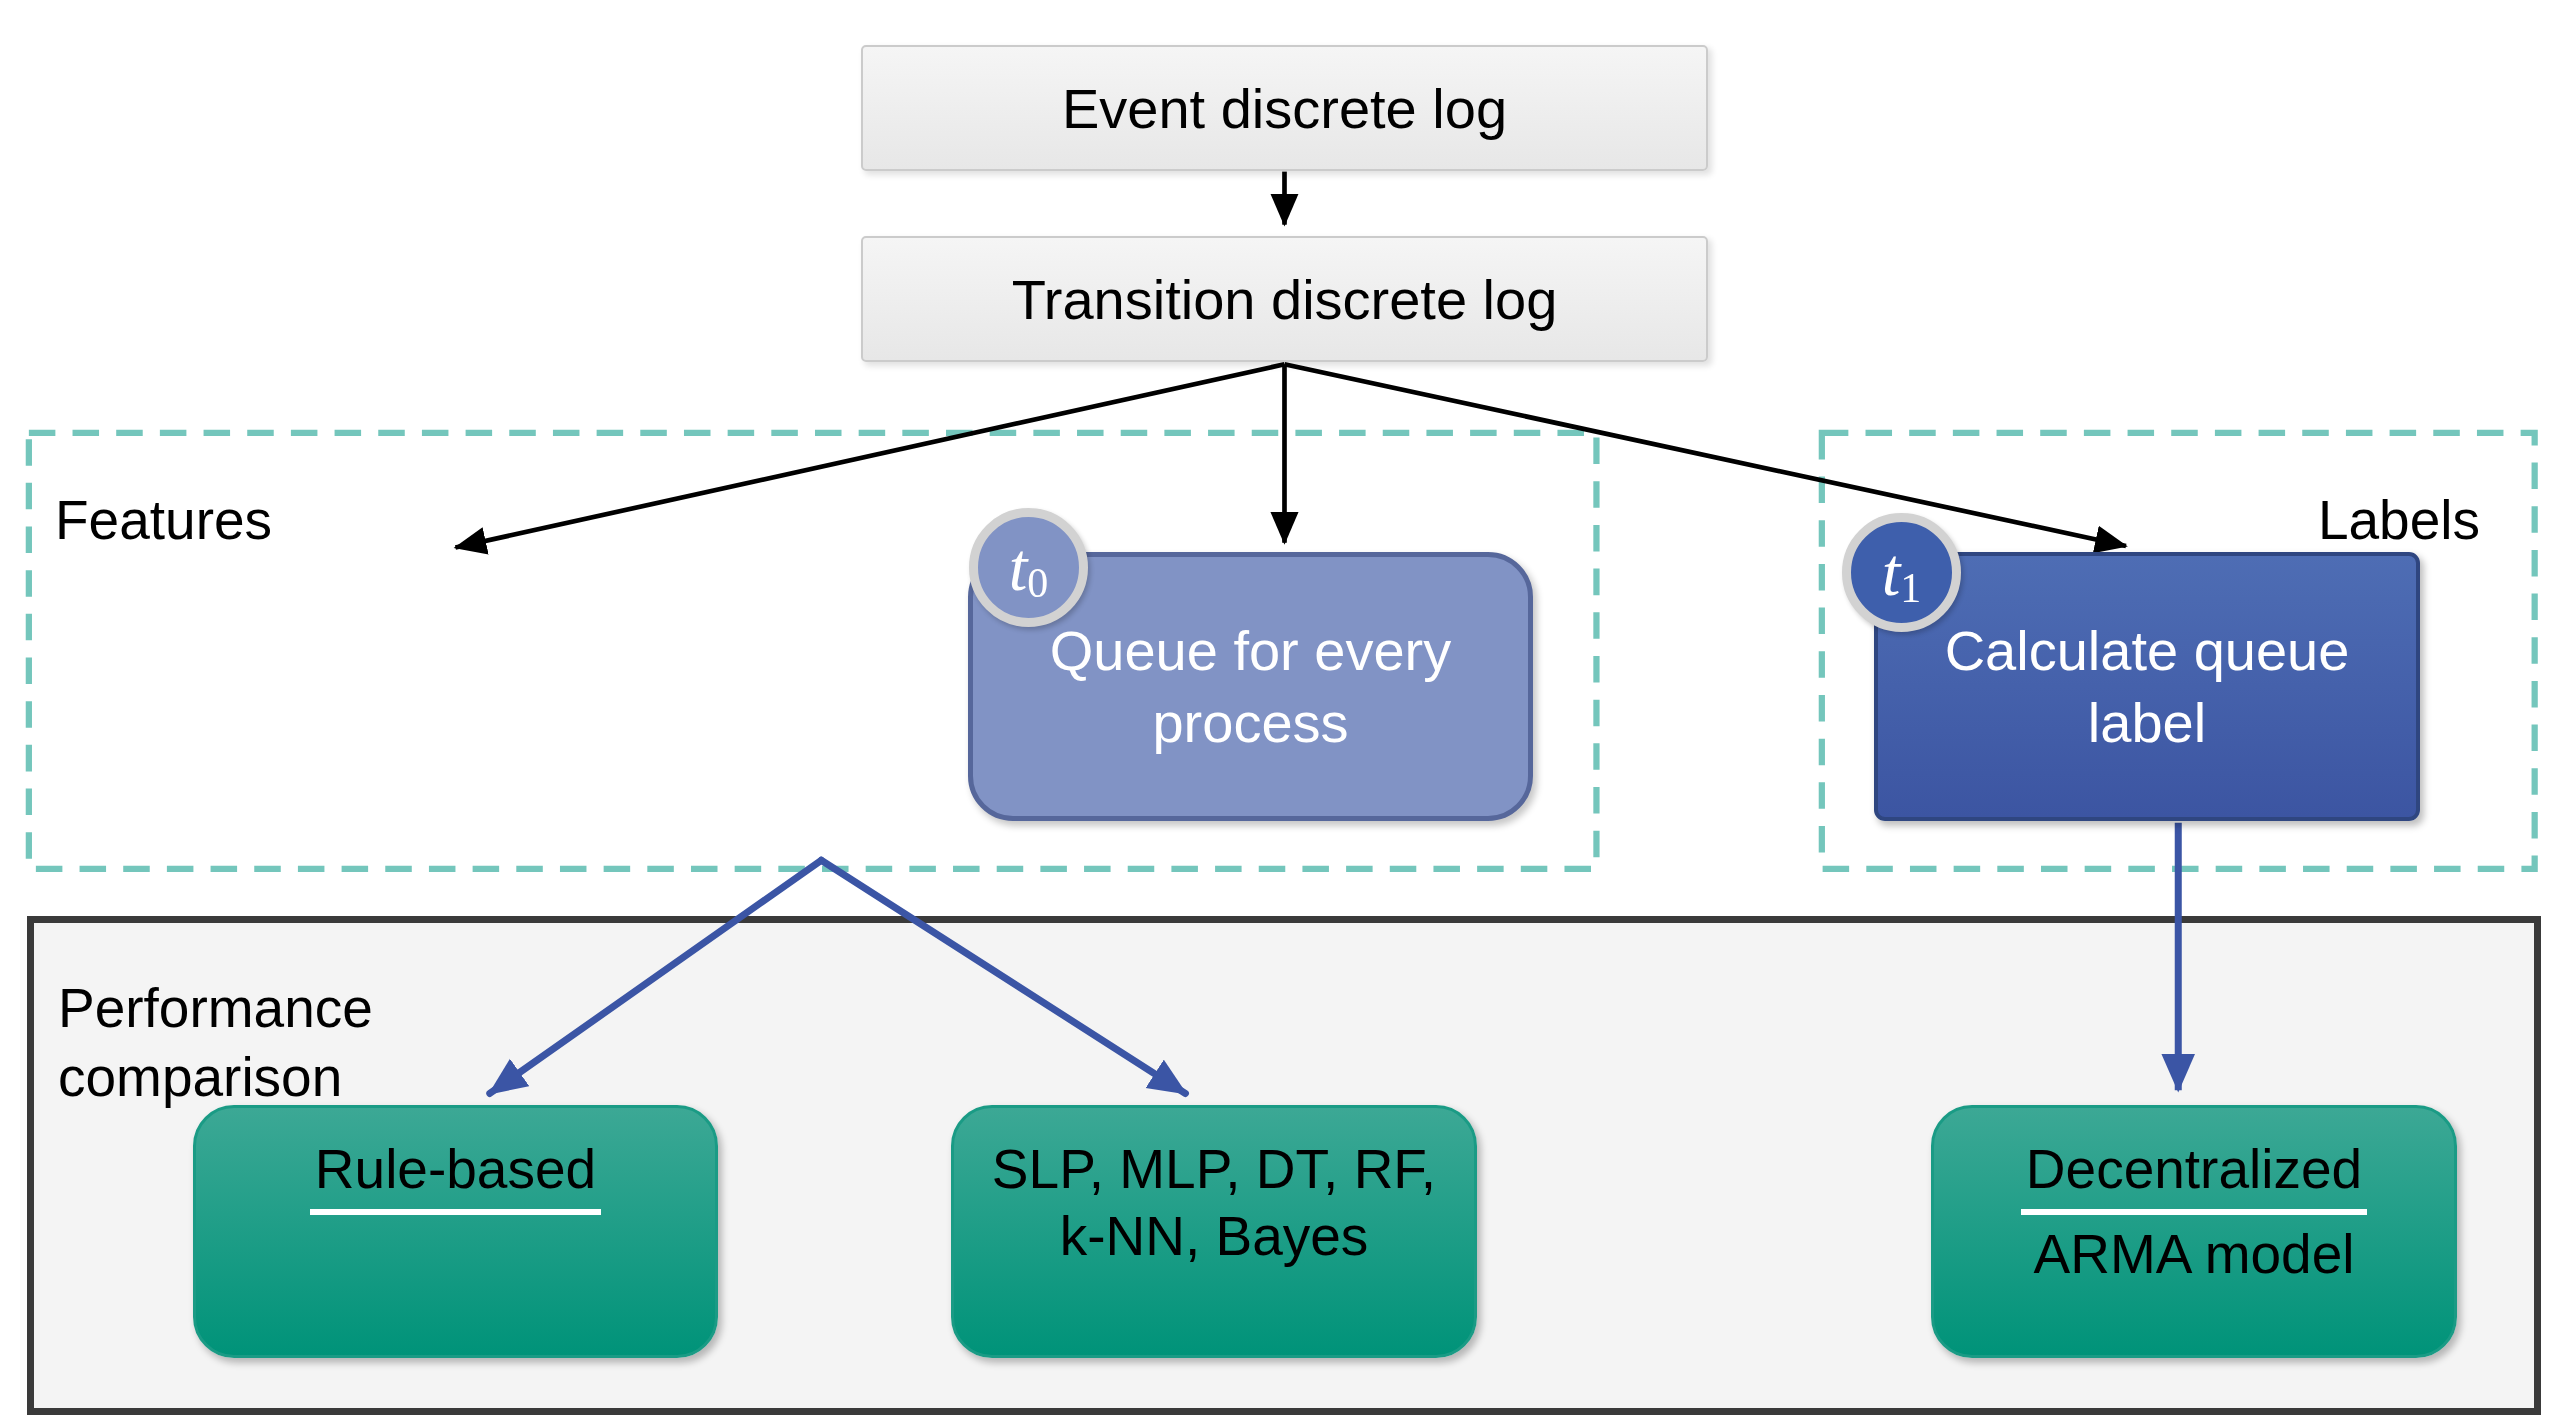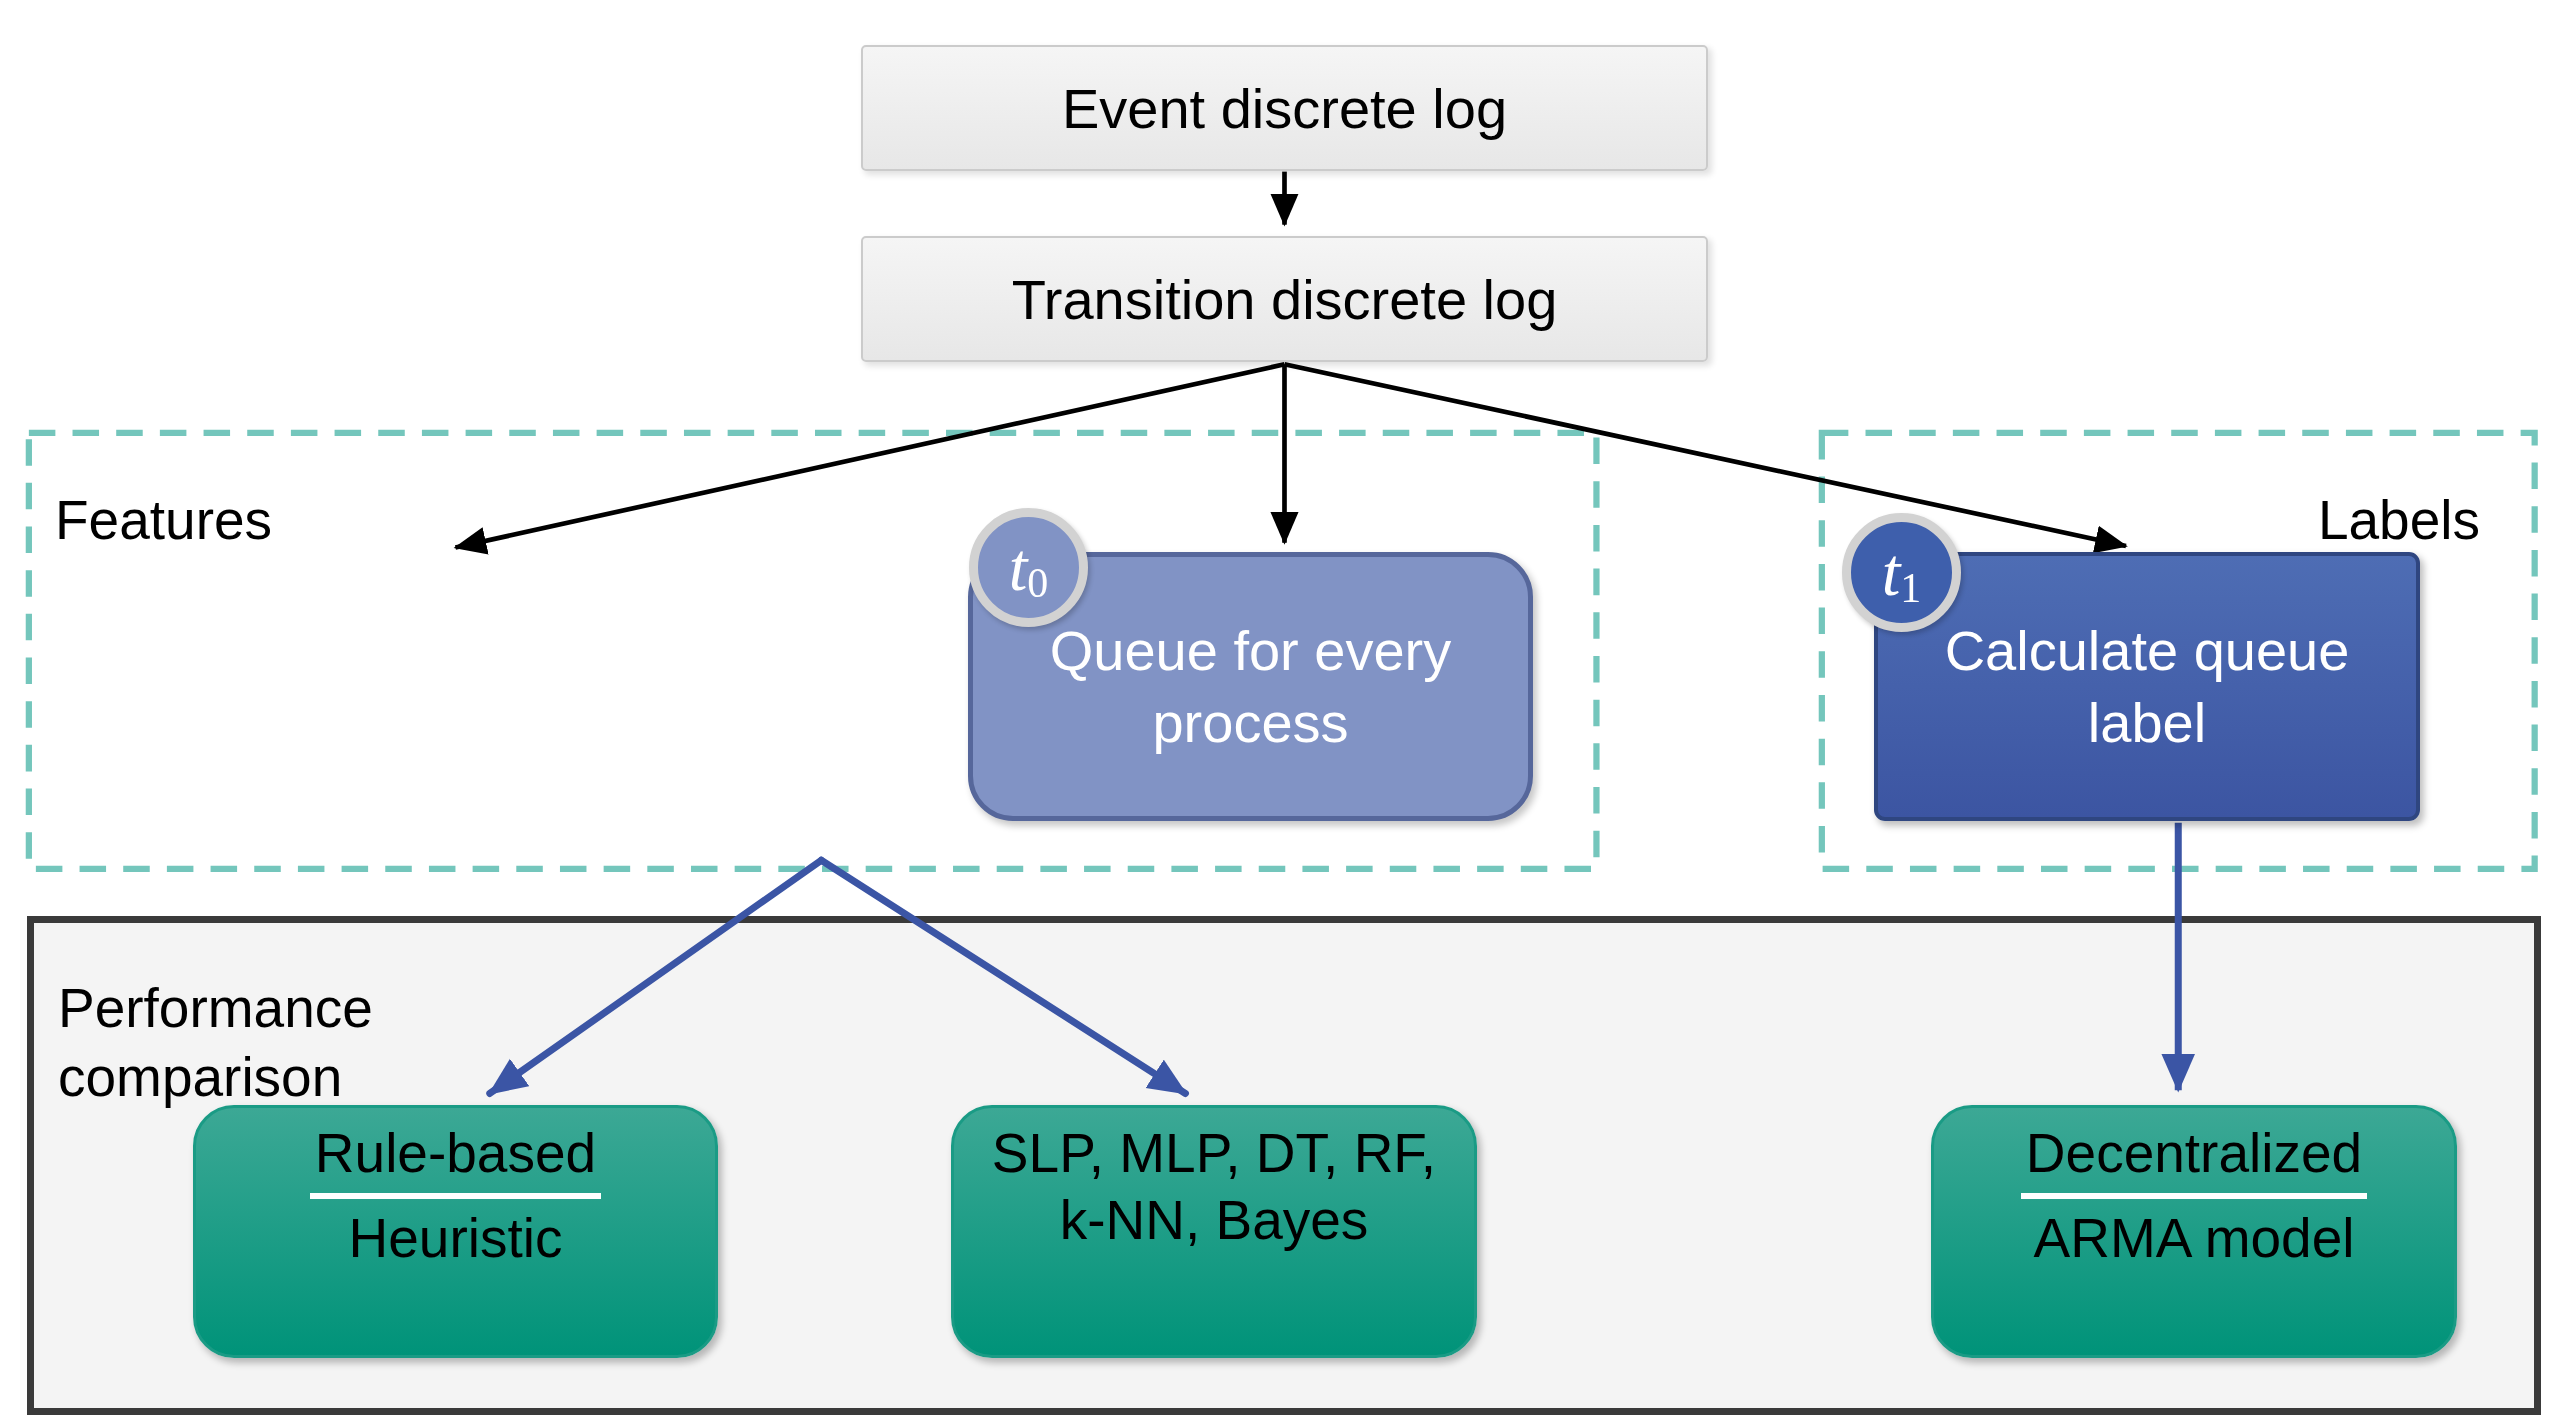--- a/index.html
+++ b/index.html
@@ -51,21 +51,21 @@
     border:4.7px solid var(--dark_blue_border);
     box-shadow:3.9px 4.7px 7px rgba(0,0,0,0.25);
     font-size:56px;line-height:72px;
   }
   .green-node{
     top:1105px;height:253px;border-radius:41px;
     background:linear-gradient(var(--green_fill_top),var(--green_fill_bottom));
     border:3.1px solid var(--green_border);
     box-shadow:3.9px 4.7px 7px rgba(0,0,0,0.25);
     font-size:55px;line-height:67px;
-    display:block;padding-top:12px;text-align:center;
+    display:block;padding-top:28px;text-align:center;
   }
   .green-node .heading{
     display:inline-block;border-bottom:6.2px solid var(--text_light);
     padding:0 4.7px 6.2px 4.7px;margin-bottom:6.2px;
   }
   .green-node .bodyline{display:block;}
 
   
   .group-title{font-size:55px;color:var(--text_dark);line-height:69px;white-space:pre-line;margin-top:40px;}
 
@@ -139,21 +139,20 @@
     <span class="sym">t</span>
       <span class="subs">0</span>
   </div>
   <div class="abs badge badge-t1">
     <span class="sym">t</span>
       <span class="subs">1</span>
   </div>
 
   <div class="abs green-node" style="left:193px;width:525px;">
     <span class="heading">Rule-based</span>
-    <span class="bodyline">Heuristic</span>
   </div>
   <div class="abs green-node" style="left:951px;width:526px;">
     <span class="bodyline">SLP, MLP, DT, RF,</span>
     <span class="bodyline">k-NN, Bayes</span>
   </div>
   <div class="abs green-node" style="left:1931px;width:526px;">
     <span class="heading">Decentralized</span>
     <span class="bodyline">ARMA model</span>
   </div>
 

